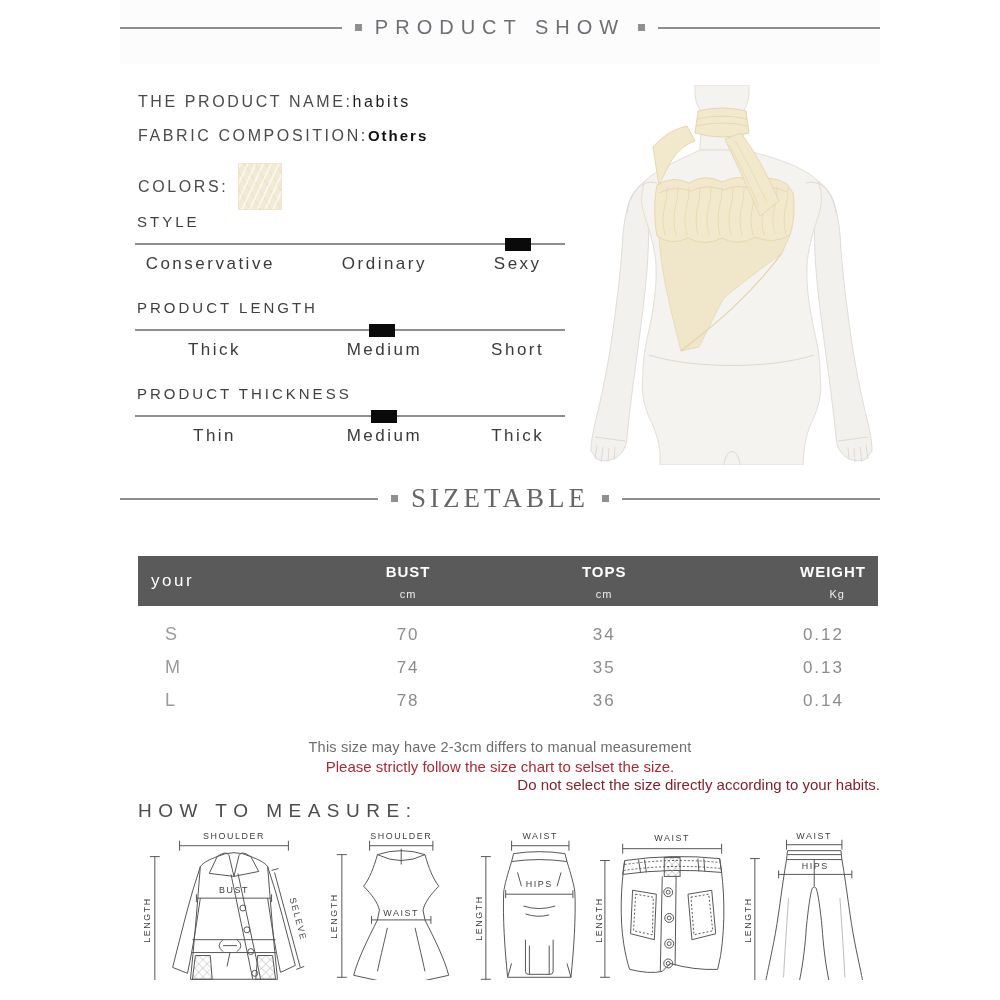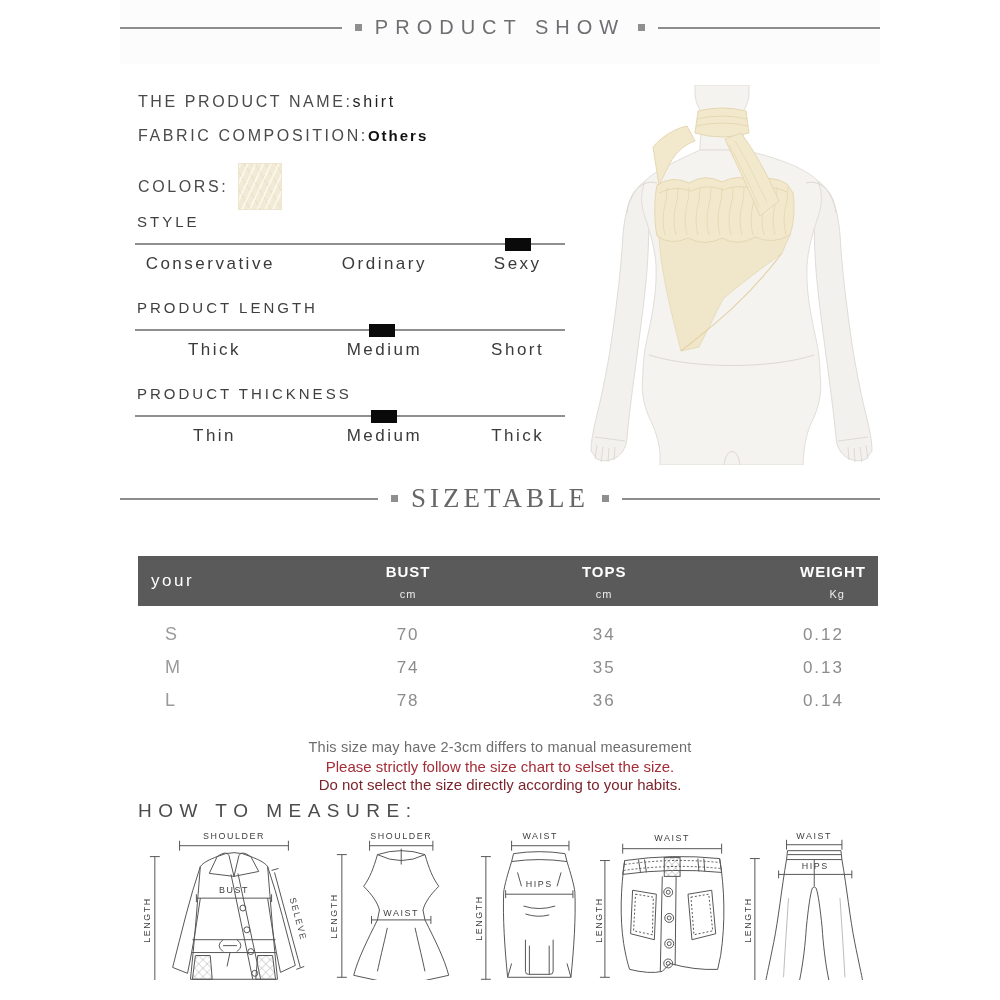--- a/index.html
+++ b/index.html
@@ -71,21 +71,21 @@
   <div class="topband"></div>
 
   <div class="divider" style="left:120px;top:16px;width:760px;">
     <div class="line"></div>
     <div class="sq"></div>
     <div class="t ps-title">PRODUCT SHOW</div>
     <div class="sq"></div>
     <div class="line"></div>
   </div>
 
-  <div class="inforow" style="top:93px;"><span class="lab">THE PRODUCT NAME:</span><span class="val">shirt</span></div>
+  <div class="inforow" style="top:93px;"><span class="lab">THE PRODUCT NAME:</span><span class="val">habits</span></div>
   <div class="inforow" style="top:127px;"><span class="lab">FABRIC COMPOSITION:</span><span class="val-bold">Others</span></div>
   <div class="colorsrow">
     <span class="lab" style="font-size:16px;letter-spacing:2.6px;">COLORS:</span>
     <span class="swatch" style="background-color: rgb(241, 234, 212);"></span>
   </div>
 
   <div class="slider" id="slider-0" style="top:213px;">
     <div class="slider-title">STYLE</div>
     <div class="track">
         <div class="marker" style="left: 89%;"></div>
@@ -204,21 +204,21 @@
         <div class="cc">78</div>
         <div class="cc">36</div>
         <div class="cr">0.14</div>
       </div>
     </div>
   </div>
 
   <div class="notes">
     <div class="note1" style="color: rgb(109, 109, 109);">This size may have 2-3cm differs to manual measurement</div>
     <div class="note2" style="color: rgb(164, 45, 56); text-align: center;">Please strictly follow the size chart to selset the size.</div>
-    <div class="note3" style="color: rgb(124, 36, 44);">Do not select the size directly according to your habits.</div>
+    <div class="note3" style="color: rgb(124, 36, 44); text-align: right;">Do not select the size directly according to your habits.</div>
   </div>
 
   <div class="htm-title">HOW TO MEASURE:</div>
 
   <div class="diagrams">
 
     <svg class="dg" width="190" height="168" viewBox="0 0 190 168">
       <defs>
         <pattern id="xh" width="6" height="6" patternUnits="userSpaceOnUse" patternTransform="rotate(45)">
           <path d="M0,0 H6 M0,0 V6" stroke="#9a9a9a" stroke-width=".7"></path>

